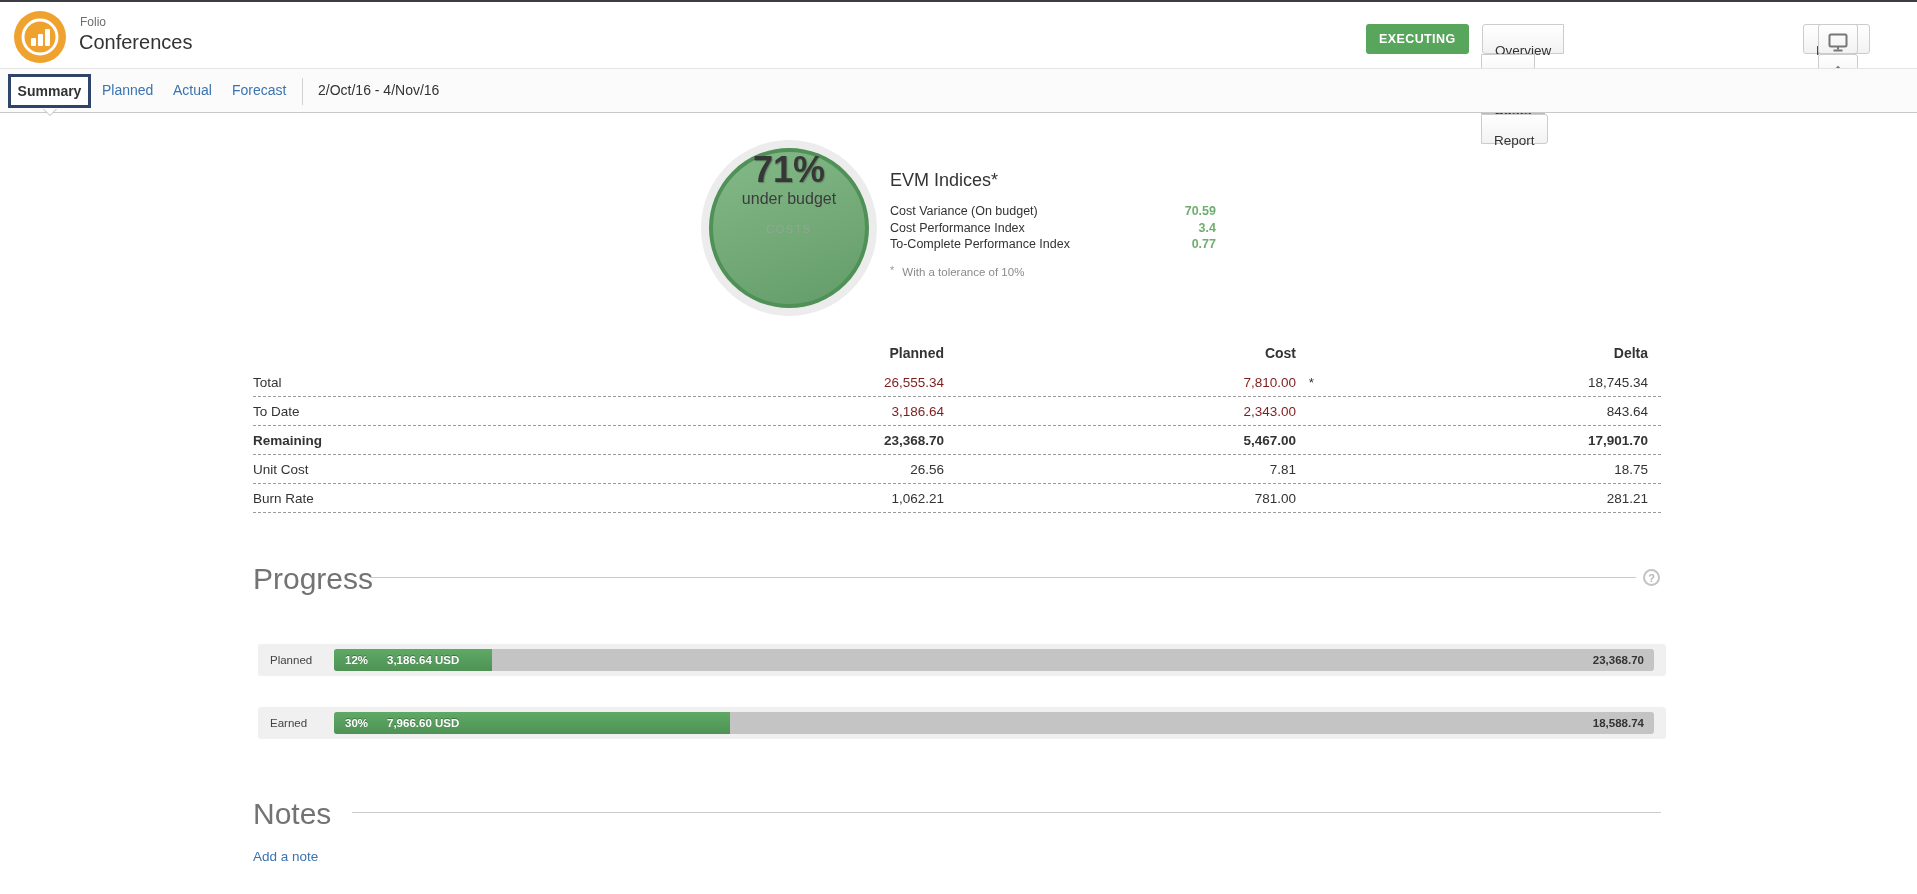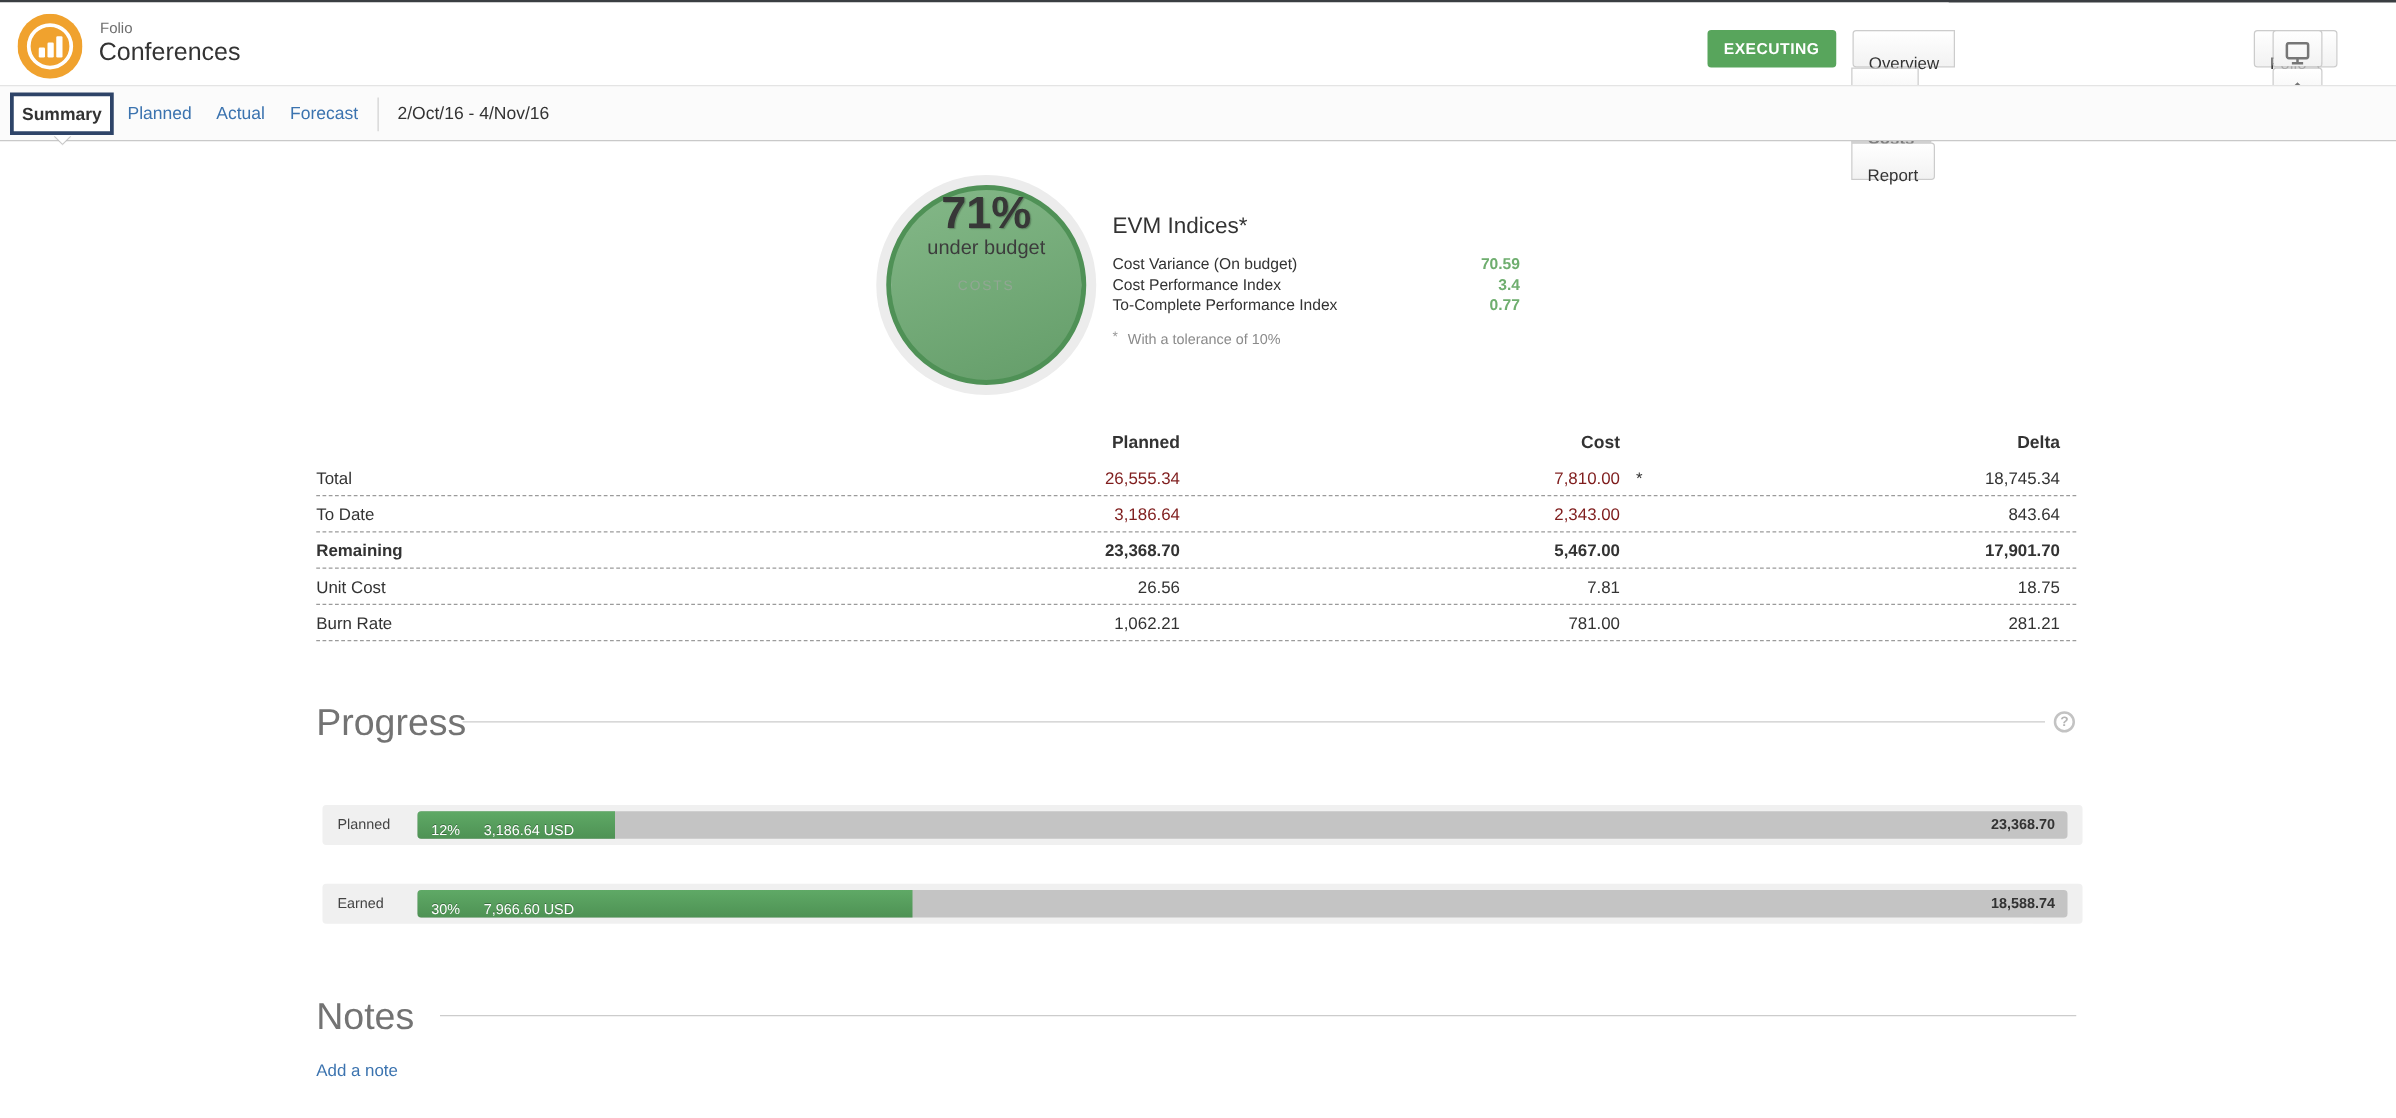--- a/index.html
+++ b/index.html
@@ -102,21 +102,21 @@
     color:#b5b5b5; font-size:11px; font-weight:bold; text-align:center; line-height:14px; cursor:pointer;
   }
   .bar-row { left:258px; width:1408px; height:32px; background:#f0f0f0; border-radius:3px; }
   .bar-row-planned { top:644px; }
   .bar-row-earned { top:707px; }
   .bar-label { position:absolute; left:12px; top:0; line-height:32px; font-size:11.5px; color:#444; }
   .bar-track { position:absolute; left:76px; right:12px; top:5px; height:22px; background:#c4c4c4; border-radius:3px; }
   .bar-fill {
     position:absolute; left:0; top:0; bottom:0; border-radius:3px 0 0 3px;
     background:linear-gradient(#5fa966,#4e9254);
-    display:flex; align-items:flex-end; color:#fff; font-weight:normal; font-size:11.5px;
+    display:flex; align-items:center; color:#fff; font-weight:bold; font-size:11.5px;
     text-shadow:0 -1px 0 rgba(0,0,0,.3); white-space:nowrap; overflow:visible;
   }
   .bar-fill .pct { margin-left:11px; }
   .bar-fill .amt { margin-left:19px; }
   .bar-remaining { position:absolute; right:10px; top:0; line-height:22px; font-size:11.5px; font-weight:bold; color:#333; }
 
   
   .notes-title { left:253px; top:797px; }
   .notes-rule { left:352px; top:812px; width:1309px; }
   .add-note { left:253px; top:849px; font-size:13.5px; color:#3b73af; cursor:pointer; }

